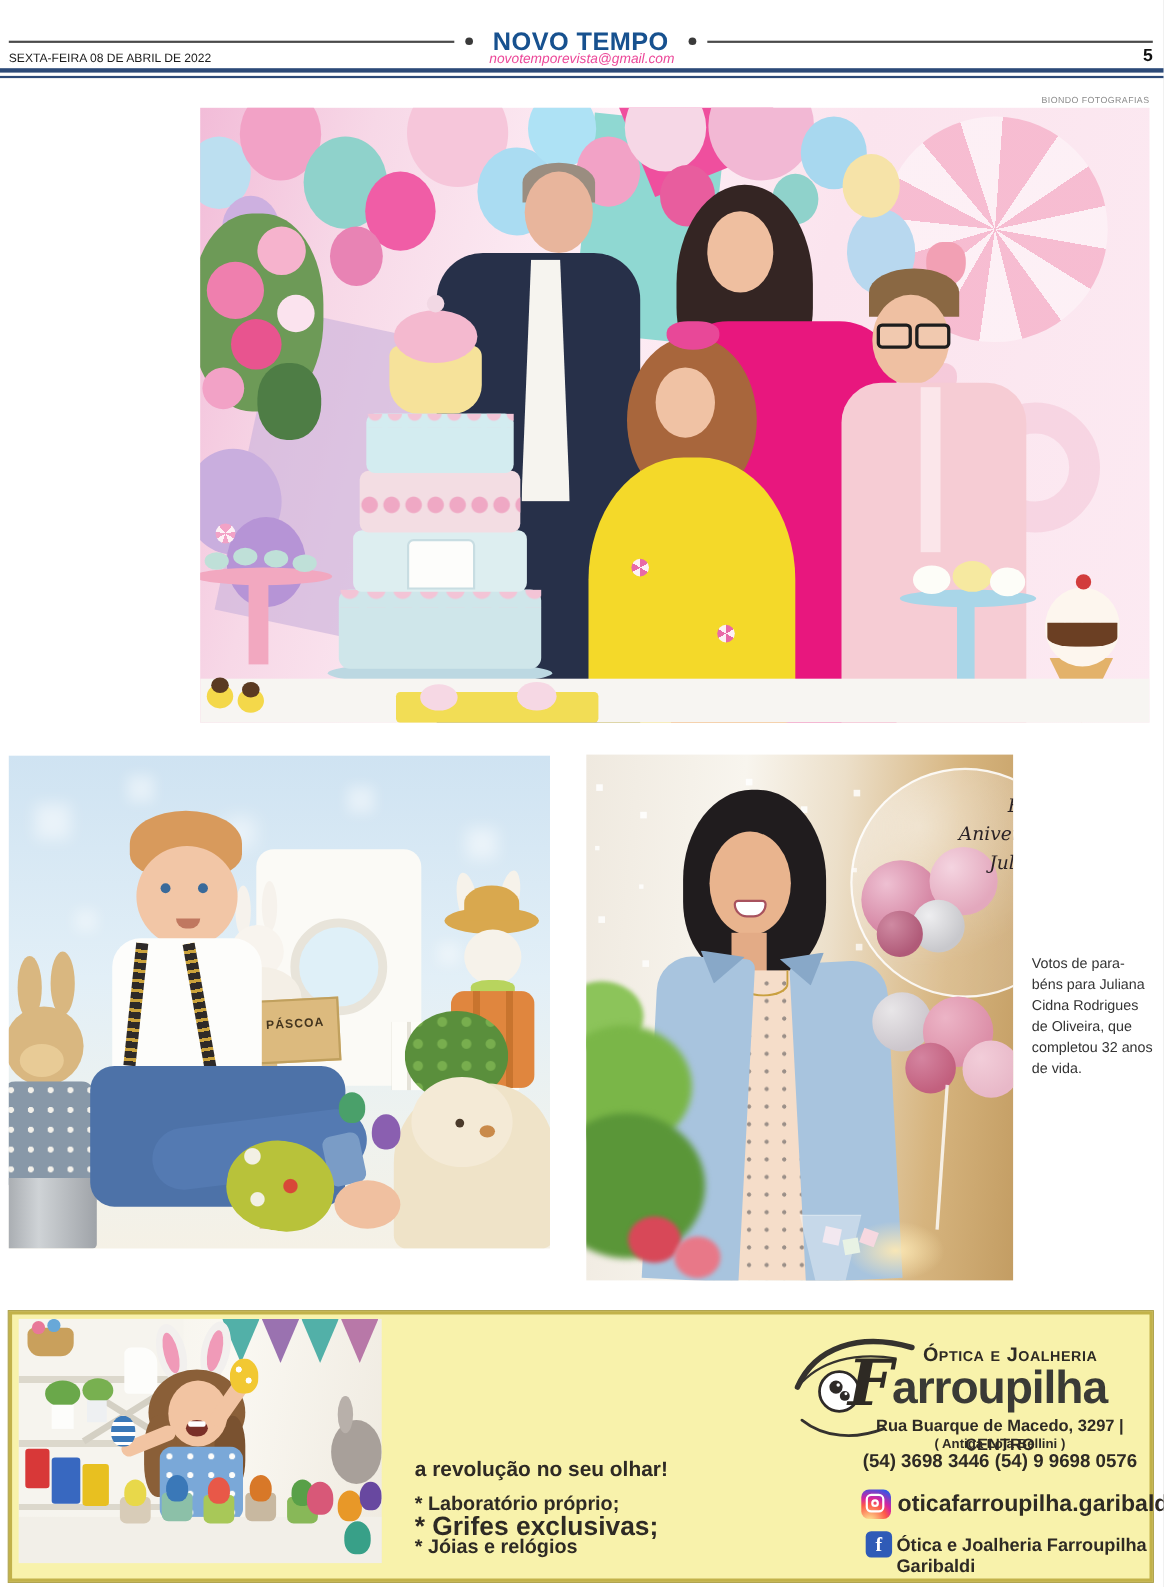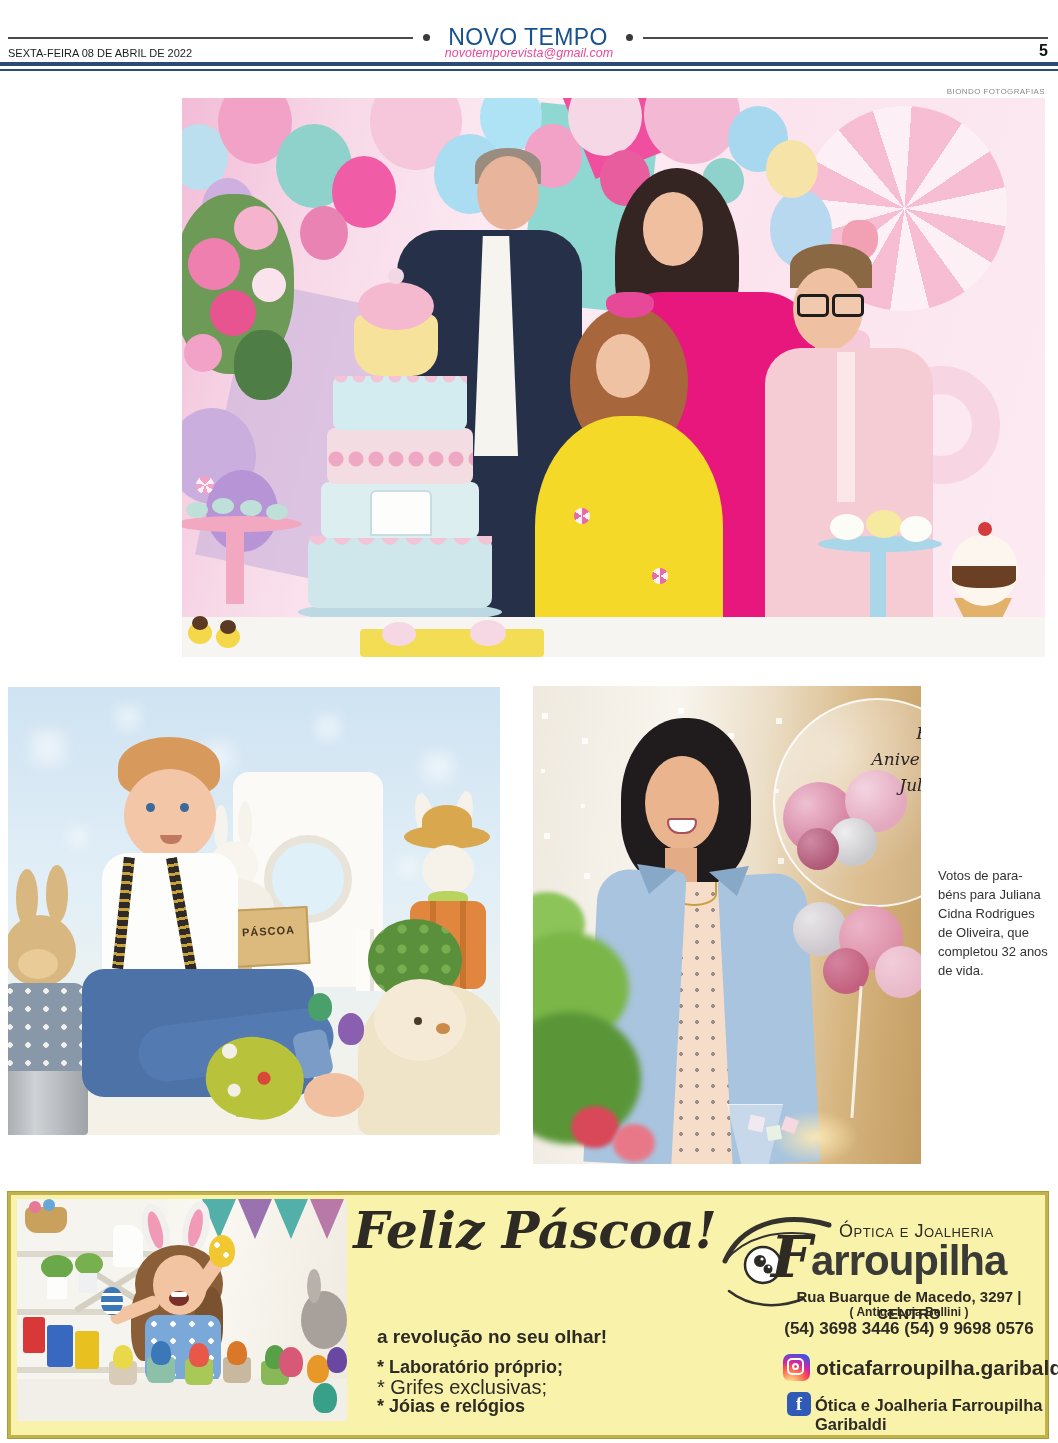--- a/index.html
+++ b/index.html
@@ -7,21 +7,21 @@
   .page{position:relative;width:1058px;height:1443px;background:#ffffff;margin:0 auto;
         font-family:"Liberation Sans",sans-serif;overflow:hidden;}
   .d{position:absolute;}
   .c{border-radius:50%;}
   .photo{position:absolute;overflow:hidden;}
   .txt{position:absolute;white-space:pre-line;}
   
   .mastrow{position:absolute;top:24px;left:8px;right:10px;display:flex;align-items:center;}
   .mrule{flex:1;height:0;border-top:2px solid #4a4a4a;}
   .mdot{width:7px;height:7px;border-radius:50%;background:#3a3a3a;margin:0 10px;flex:0 0 auto;}
-  .mast-title{flex:0 0 auto;font-size:23px;font-weight:normal;letter-spacing:.4px;color:#17518f;margin:0 8px;}
+  .mast-title{flex:0 0 auto;font-size:23px;font-weight:bold;letter-spacing:.4px;color:#17518f;margin:0 8px;}
   .dblrule{position:absolute;top:62px;left:0;width:1058px;height:3px;
            border-top:4px solid #2c4a78;border-bottom:2px solid #2c4a78;background:#fff;}
   .sign-text{position:absolute;width:100%;text-align:center;top:15px;
              font-weight:bold;font-size:11px;color:#44351e;letter-spacing:1px;}
   .script{font-family:"DejaVu Serif",serif;font-style:italic;}
   .adtxt{color:#2e2a24;}
 </style>
 </head>
 <body>
 
@@ -329,37 +329,36 @@
       <div class="d" style="left:206px;top:158px;width:28px;height:26px;background:#c8b8a0;border-radius:4px 4px 6px 6px;"></div>
       <div class="d" style="left:210px;top:142px;width:20px;height:24px;background:#d87828;border-radius:50% 50% 40% 40%;"></div>
       <div class="d" style="left:244px;top:162px;width:28px;height:24px;background:#88b858;border-radius:4px 4px 6px 6px;"></div>
       <div class="d" style="left:248px;top:146px;width:20px;height:24px;background:#58a048;border-radius:50% 50% 40% 40%;"></div>
       <div class="d" style="left:262px;top:148px;width:24px;height:30px;background:#d85878;border-radius:50% 50% 42% 42%;"></div>
       <div class="d" style="left:290px;top:156px;width:22px;height:28px;background:#e89828;border-radius:50% 50% 42% 42%;"></div>
       <div class="d" style="left:310px;top:148px;width:20px;height:26px;background:#6848a0;border-radius:50% 50% 42% 42%;"></div>
       <div class="d" style="left:296px;top:184px;width:24px;height:30px;background:#38a088;border-radius:50% 50% 42% 42%;"></div>
     </figure>
 
-    <div class="txt script adtxt" style="left:338px;top:6px;width:372px;text-align:center;font-size:50px;font-weight:bold;">Feliz Páscoa!</div>
     <div class="txt adtxt" style="left:366px;top:131px;font-size:19px;font-weight:bold;">a revolução no seu olhar!</div>
     <div class="txt adtxt" style="left:366px;top:163px;font-size:18px;font-weight:bold;line-height:19.5px;">* Laboratório próprio;</div>
-    <div class="txt adtxt" style="left:366px;top:183px;font-size:20px;font-weight:normal;line-height:19.5px;">* Grifes exclusivas;</div>
+    <div class="txt adtxt" style="left:366px;top:183px;font-size:24px;font-weight:bold;line-height:19.5px;">* Grifes exclusivas;</div>
     <div class="txt adtxt" style="left:366px;top:202px;font-size:18px;font-weight:bold;line-height:19.5px;">* Jóias e relógios</div>
 
     <svg class="d" style="left:700px;top:8px;" width="160" height="110" viewBox="0 0 160 110">
       <path d="M 14 58 C 30 22 70 8 118 22" fill="none" stroke="#35322e" stroke-width="5" stroke-linecap="round"></path>
       <path d="M 14 58 C 34 34 66 26 104 32" fill="none" stroke="#35322e" stroke-width="2"></path>
       <path d="M 18 88 C 38 104 66 106 92 96" fill="none" stroke="#35322e" stroke-width="2.5" stroke-linecap="round"></path>
       <circle cx="52" cy="62" r="18" fill="#ffffff" stroke="#2e2a28" stroke-width="2.5"></circle>
       <circle cx="49" cy="58" r="6" fill="#2e2a28"></circle>
       <circle cx="57" cy="66" r="4.5" fill="#2e2a28"></circle>
       <circle cx="51" cy="56" r="1.6" fill="#ffffff"></circle>
       <circle cx="58" cy="64" r="1.3" fill="#ffffff"></circle>
     </svg>
-    <div class="txt adtxt" style="left:828px;top:26px;font-size:18px;font-weight:normal;font-variant:small-caps;letter-spacing:.5px;">Óptica e Joalheria</div>
+    <div class="txt adtxt" style="left:828px;top:26px;font-size:18px;font-weight:bold;font-variant:small-caps;letter-spacing:.5px;">Óptica e Joalheria</div>
     <div class="txt script adtxt" style="left:760px;top:28px;font-size:58px;font-weight:bold;">F</div>
     <div class="txt adtxt" style="left:800px;top:42px;font-size:42px;font-weight:bold;letter-spacing:-1px;color:#3a3a36;">arroupilha</div>
     <div class="txt adtxt" style="left:756px;top:93px;width:284px;text-align:center;font-size:15px;font-weight:bold;">Rua Buarque de Macedo, 3297 | CENTRO</div>
     <div class="txt adtxt" style="left:756px;top:110px;width:284px;text-align:center;font-size:12px;font-weight:bold;">( Antiga Loja Bellini )</div>
     <div class="txt adtxt" style="left:756px;top:124px;width:284px;text-align:center;font-size:17px;font-weight:bold;">(54) 3698 3446 (54) 9 9698 0576</div>
 
     <div class="d" style="left:772px;top:159px;width:27px;height:27px;border-radius:7px;
          background:radial-gradient(circle at 28% 110%,#fdf497 0%,#fd5949 45%,#d6249f 62%,#285AEB 92%);">
       <div class="d" style="left:4px;top:4px;width:17px;height:17px;border:2px solid #fff;border-radius:5px;box-sizing:border-box;"></div>
       <div class="d c" style="left:9px;top:9px;width:7px;height:7px;border:2px solid #fff;box-sizing:border-box;"></div>

